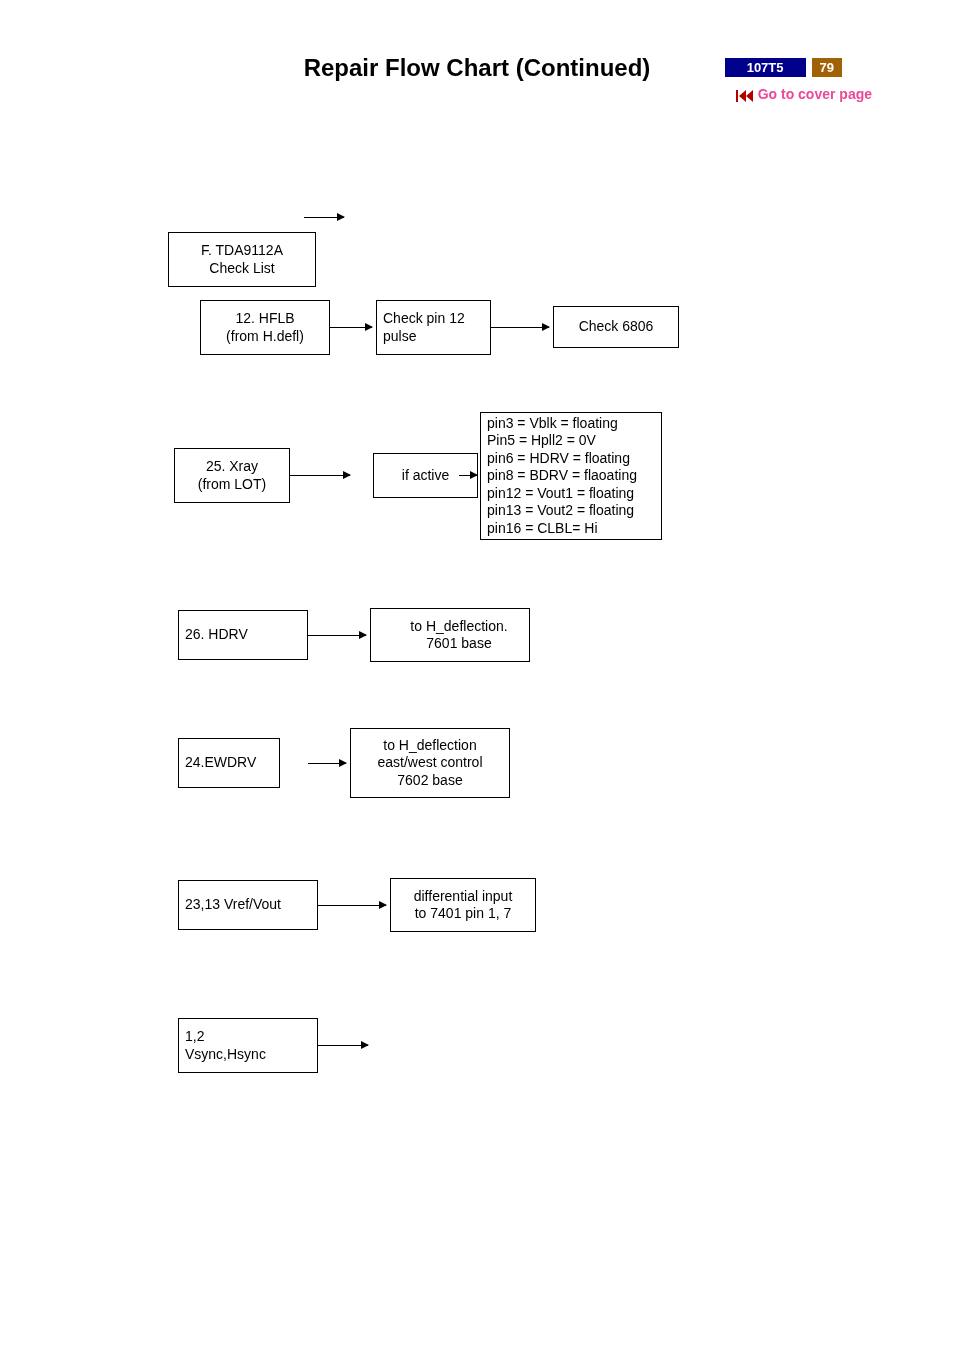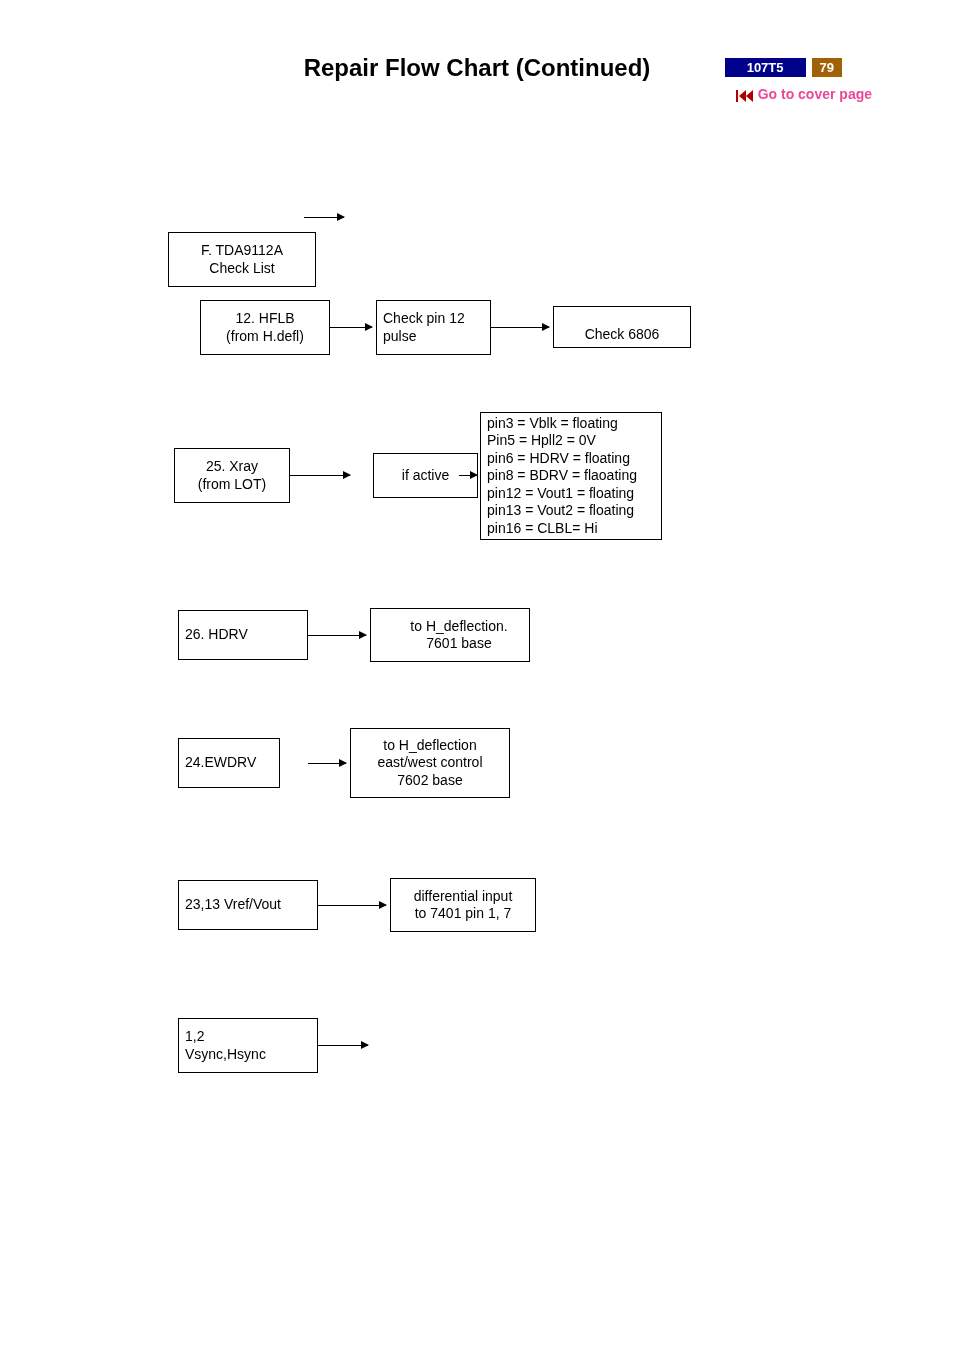--- a/index.html
+++ b/index.html
@@ -126,21 +126,21 @@
   <div class="box center" style="left:200px; top:110px; width:130px; height:55px;">
     <div>12. HFLB</div>
     <div>(from H.defl)</div>
   </div>
   <div class="arrow" style="left:330px; top:137px; width:42px;"></div>
   <div class="box left" style="left:376px; top:110px; width:115px; height:55px;">
     <div>Check pin 12</div>
     <div>pulse</div>
   </div>
   <div class="arrow" style="left:491px; top:137px; width:58px;"></div>
-  <div class="box center" style="left:553px; top:116px; width:138px; height:42px;justify-content:flex-end;">
+  <div class="box center" style="left:553px; top:116px; width:126px; height:42px;">
     <div>Check 6806</div>
   </div>
 
   <div class="box center" style="left:174px; top:258px; width:116px; height:55px;">
     <div>25. Xray</div>
     <div>(from LOT)</div>
   </div>
   <div class="arrow" style="left:290px; top:285px; width:60px;"></div>
   <div class="box center" style="left:354px; top:263px; width:105px; height:45px;margin-left:19px;">
     <div>if active</div>

